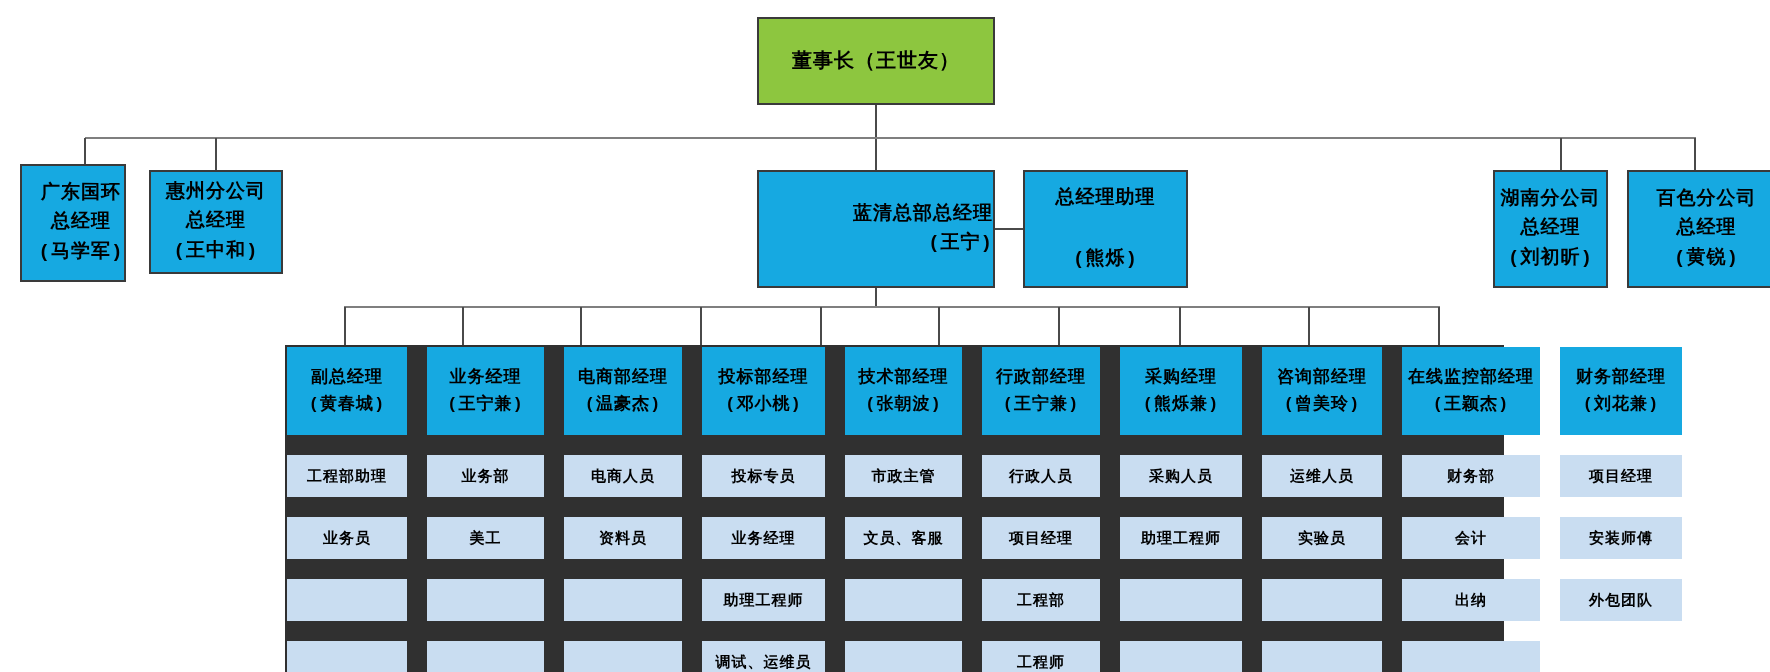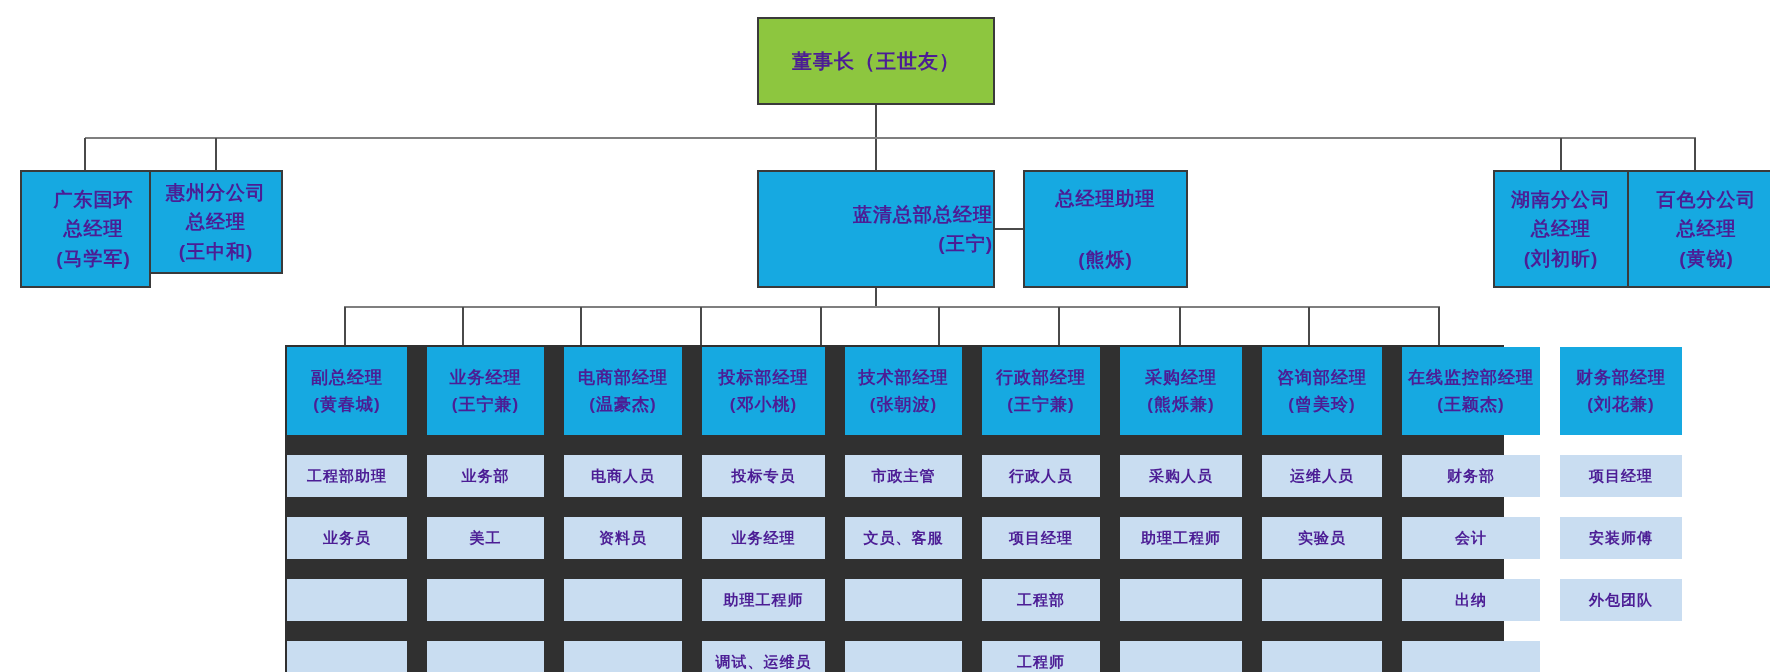--- a/index.html
+++ b/index.html
@@ -1,21 +1,21 @@
 <!DOCTYPE html>
 <html><head>
 <meta charset="utf-8">
 <style>
   html,body{margin:0;padding:0;background:#ffffff;}
   #canvas{
     position:relative;
     width:1770px;height:672px;
     background:#ffffff;
-    font-family:Liberation Sans, sans-serif;
-    color:#4c1d95;
+    font-family:Liberation Mono, monospace;
+    color:#000000;
     overflow:hidden;
   }
   
   .node{
     position:absolute;
     box-sizing:border-box;
     display:flex;flex-direction:column;
     align-items:center;justify-content:center;
     text-align:center;
     font-weight:bold;
@@ -84,39 +84,39 @@
   <div class="line" style="left:462px;top:307px;width:2px;height:38px;"></div>
   <div class="line" style="left:580px;top:307px;width:2px;height:38px;"></div>
   <div class="line" style="left:700px;top:307px;width:2px;height:38px;"></div>
   <div class="line" style="left:820px;top:307px;width:2px;height:38px;"></div>
   <div class="line" style="left:938px;top:307px;width:2px;height:38px;"></div>
   <div class="line" style="left:1058px;top:307px;width:2px;height:38px;"></div>
   <div class="line" style="left:1179px;top:307px;width:2px;height:38px;"></div>
   <div class="line" style="left:1308px;top:307px;width:2px;height:38px;"></div>
   <div class="line" style="left:1438px;top:307px;width:2px;height:38px;"></div>
 
-  <div class="node blue" style="left:20px;top:170px;width:131px;height:118px;padding-left:16px;">
+  <div class="node blue" style="left:20px;top:164px;width:106px;height:118px;padding-left:16px;">
     <span>广东国环</span>
     <span>总经理</span>
     <span>(马学军)</span>
   </div>
   <div class="node blue" style="left:149px;top:170px;width:134px;height:104px;">
     <span>惠州分公司</span>
     <span>总经理</span>
     <span>(王中和)</span>
   </div>
   <div class="node blue" style="left:757px;top:170px;width:238px;height:118px;align-items:flex-end;">
     <span>蓝清总部总经理</span>
     <span>(王宁)</span>
   </div>
   <div class="node blue" style="left:1023px;top:170px;width:165px;height:118px;gap:32px;">
     <span>总经理助理</span>
     <span>(熊烁)</span>
   </div>
-  <div class="node blue" style="left:1493px;top:170px;width:136px;height:118px;">
+  <div class="node blue" style="left:1493px;top:170px;width:115px;height:118px;">
     <span>湖南分公司</span>
     <span>总经理</span>
     <span>(刘初昕)</span>
   </div>
   <div class="node blue" style="left:1627px;top:170px;width:159px;height:118px;">
     <span>百色分公司</span>
     <span>总经理</span>
     <span>(黄锐)</span>
   </div>
 

